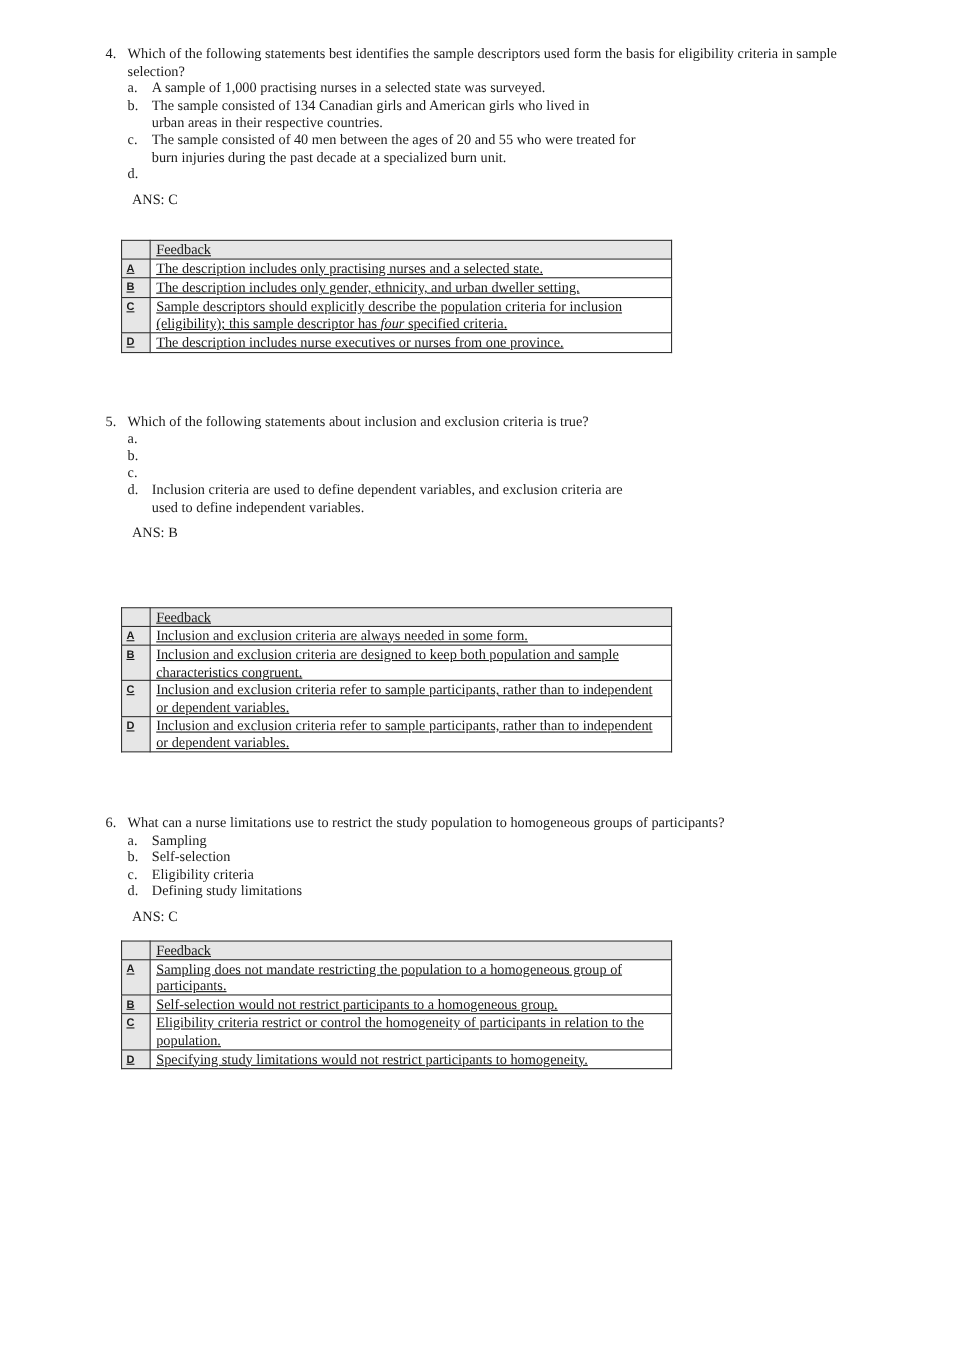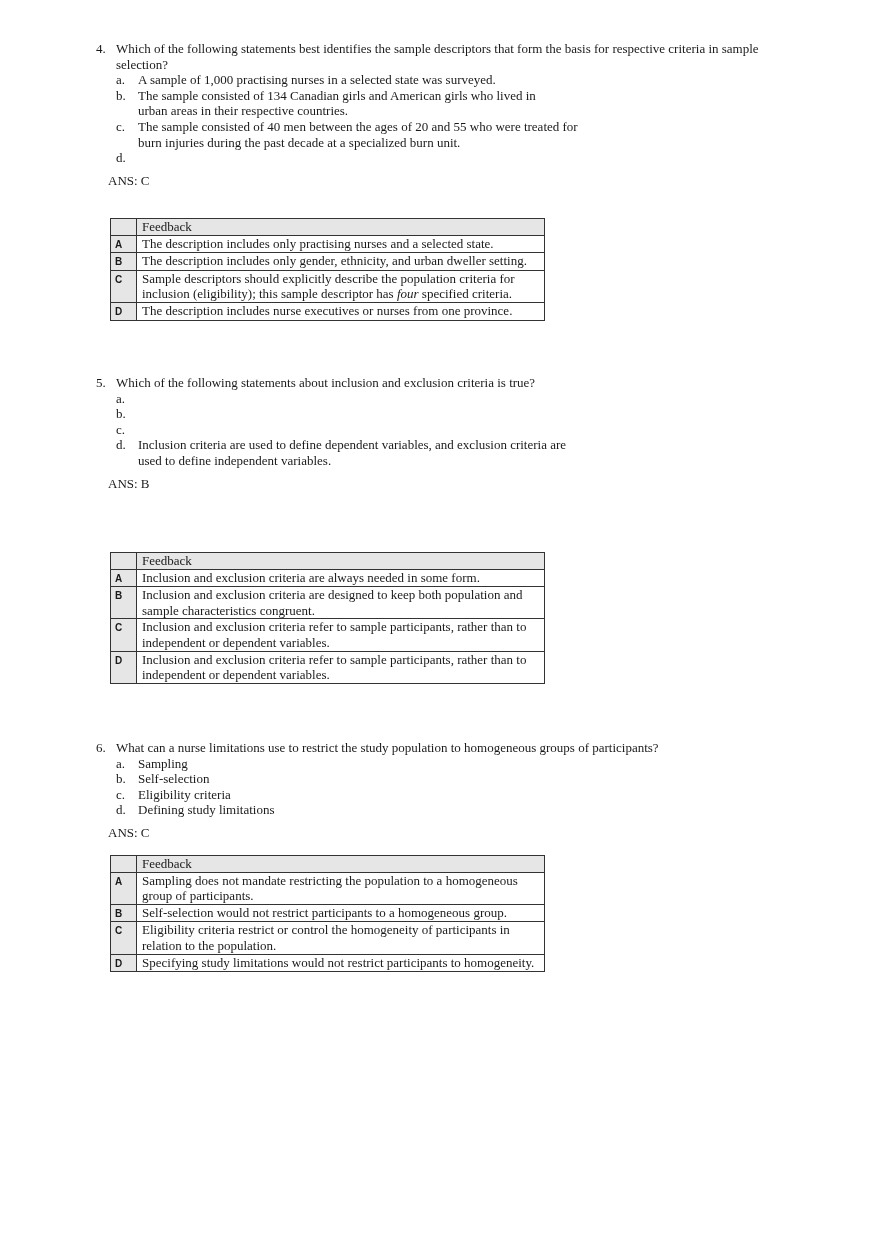--- a/index.html
+++ b/index.html
@@ -9,45 +9,45 @@
       color: #1a1a1a; font-size: 13px; line-height: 15.6px;
     }
     .question { position: absolute; left: 96px; width: 690px; }
     .q-line { display: flex; }
     .q-num { width: 20px; flex: 0 0 20px; }
     .q-text { flex: 1; }
     .options { margin-left: 20px; }
     .opt { display: flex; }
     .opt-letter { width: 22px; flex: 0 0 22px; }
     .opt-text { flex: 1; }
-    .ans { margin-left: 12px; margin-top: 7px; }
+    .ans { margin-left: 24px; margin-top: 7px; }
     table.fb {
-      position: absolute; left: 110px; width: 435px;
-      border-collapse: collapse; font-size: 13px; line-height: 15.6px;
+      position: absolute; left: 110px; width: 501px;
+      border-collapse: collapse; font-size: 13px; line-height: 15.6px; text-decoration: underline;
     }
     table.fb td, table.fb th {
       border: 1px solid #333; padding: 0 4px 0 5px; vertical-align: top;
       text-align: left; font-weight: normal;
     }
     table.fb th { background: #e6e6e6; }
     table.fb td.lbl, table.fb th.lbl {
       width: 17px; background: #e6e6e6;
       font-family: "Liberation Sans", "DejaVu Sans", sans-serif;
       font-weight: bold; font-size: 10px; padding: 1px 4px 0 4px;
     }
     table.fb th.lbl { background: #e6e6e6; }
     em { font-style: italic; }
   </style>
 </head>
 <body>
 
 <div class="question" style="top:41px;">
   <div class="q-line">
     <span class="q-num">4.</span>
-    <span class="q-text">Which of the following statements best identifies the sample descriptors that form the basis for respective criteria in sample selection?</span>
+    <span class="q-text">Which of the following statements best identifies the sample descriptors used form the basis for eligibility criteria in sample selection?</span>
   </div>
   <div class="options">
     <div class="opt">
         <span class="opt-letter">a.</span>
         <span class="opt-text" style="max-width:430px">A sample of 1,000 practising nurses in a selected state was surveyed.</span>
       </div>
     <div class="opt">
         <span class="opt-letter">b.</span>
         <span class="opt-text" style="max-width:425px">The sample consisted of 134 Canadian girls and American girls who lived in urban areas in their respective countries.</span>
       </div>

